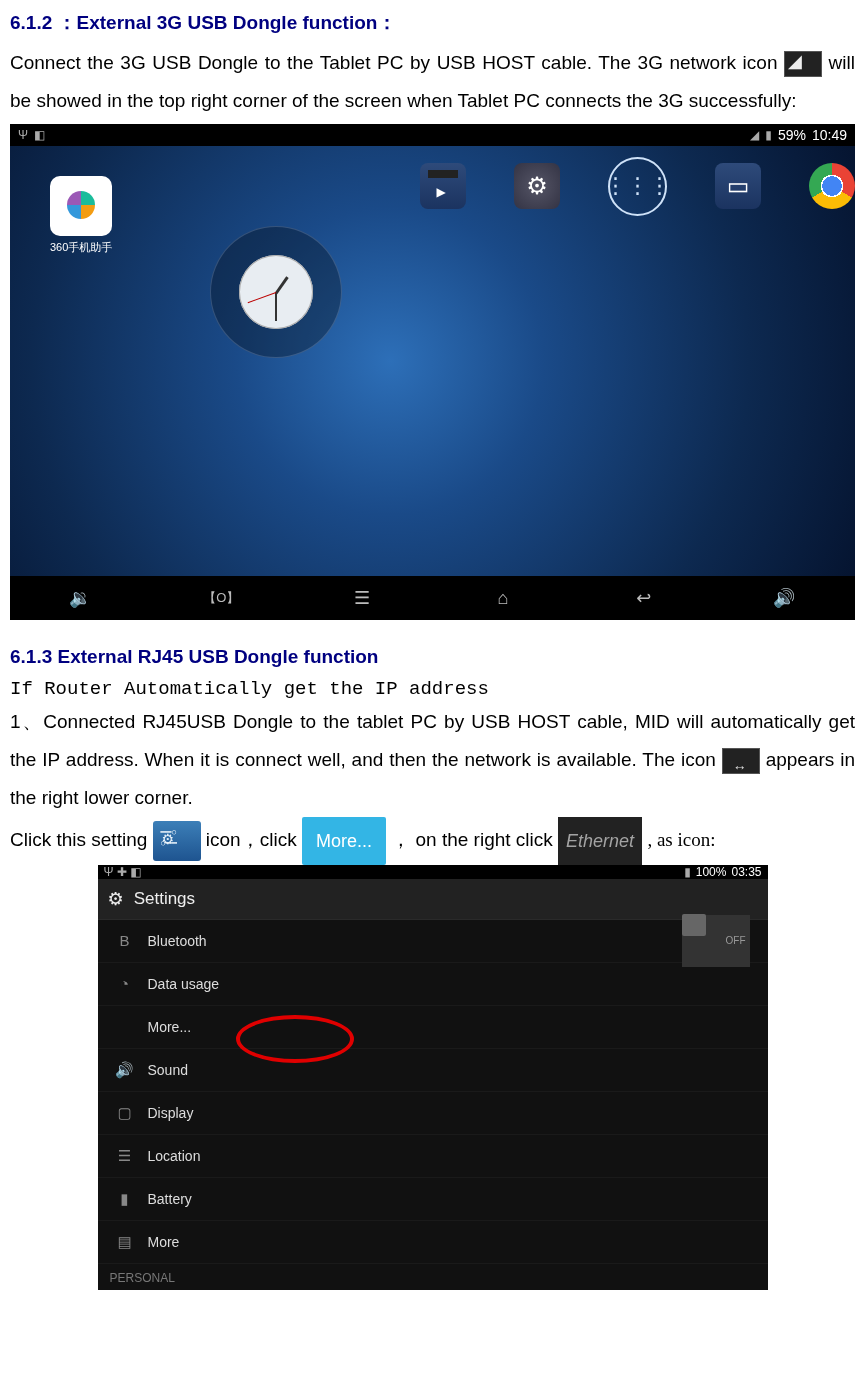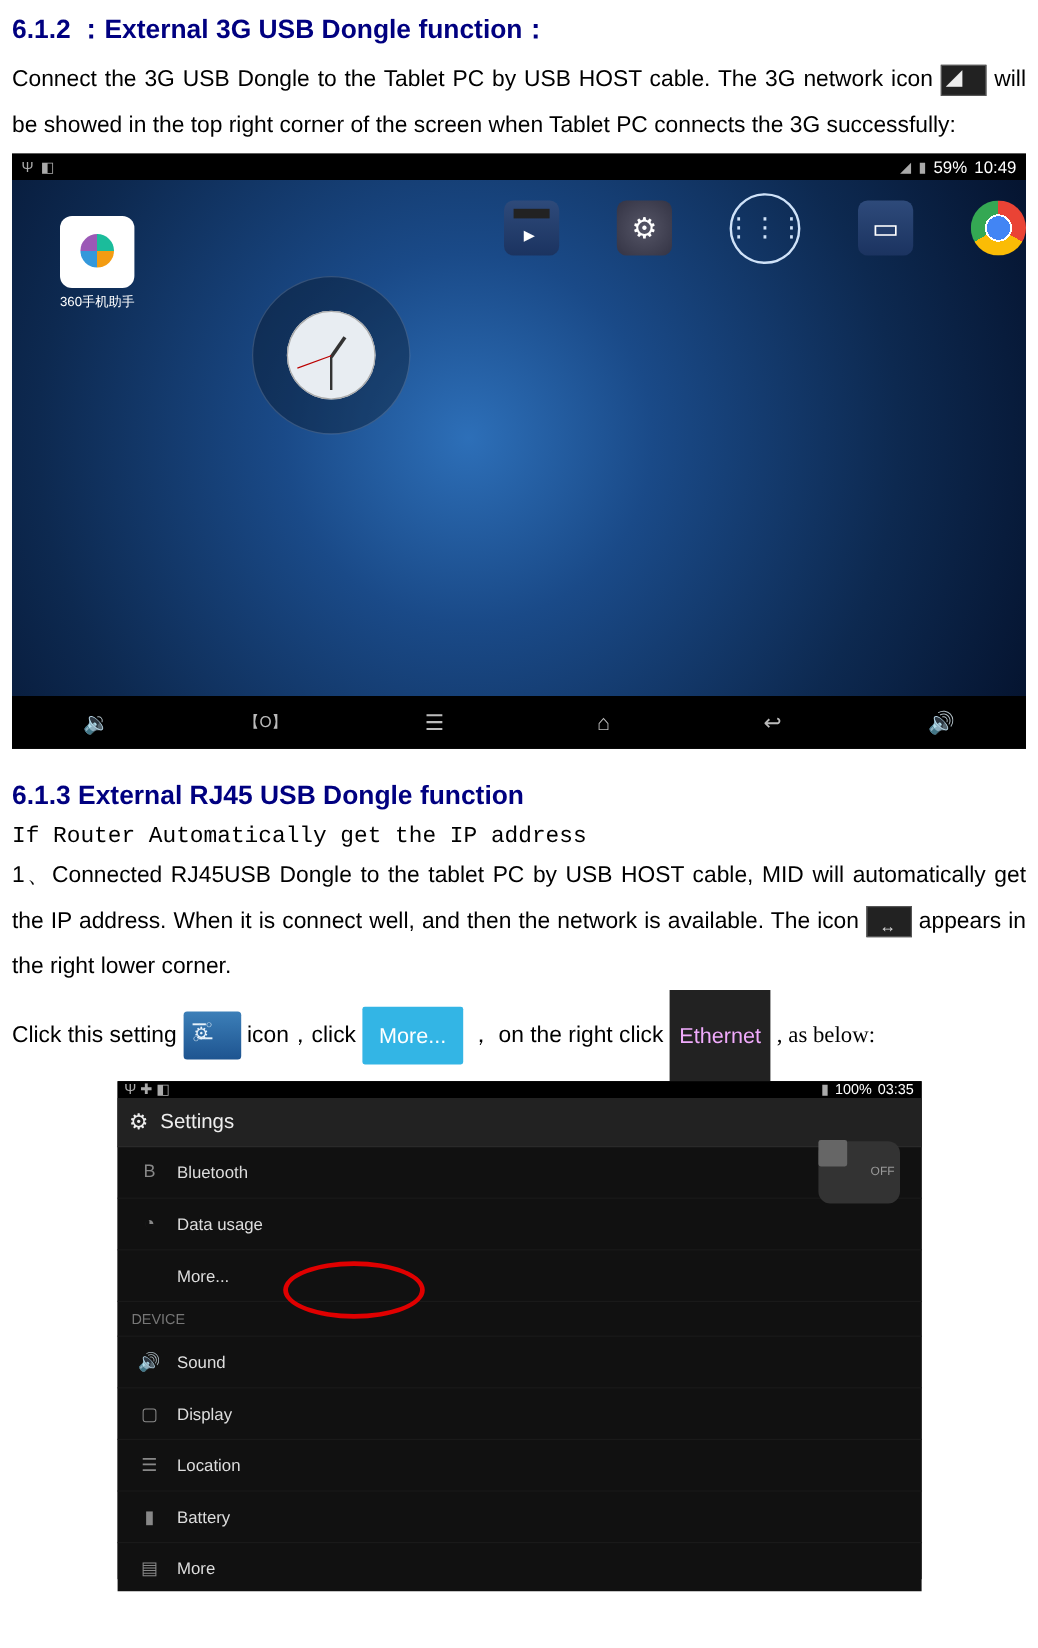--- a/index.html
+++ b/index.html
@@ -4,21 +4,21 @@
   <style>
     body {
       margin: 0;
       padding: 10px;
       font-family: Arial, sans-serif;
       font-size: 19px;
       color: #000;
       width: 845px;
     }
     h3 {
-      font-size: 22px;
+      font-size: 19px;
       font-weight: bold;
       color: #000080;
       margin: 0 0 8px 0;
     }
     p {
       margin: 0;
       line-height: 2.0;
       text-align: justify;
     }
     .icon-3g {
@@ -228,24 +228,25 @@
       background: #33b5e5;
       color: #fff;
       padding: 6px 14px;
       vertical-align: middle;
       font-size: 18px;
       border-radius: 2px;
     }
     .icon-ethernet-btn {
       display: inline-block;
       background: #222;
-      color: #f0abfc;
-      padding: 20px 8px;
+      color: #a3a3a3;
+      padding: 6px 8px;
       vertical-align: middle;
       font-size: 18px;
+      font-style: italic;
     }
     .serif-tail {
       font-family: Georgia, 'Times New Roman', serif;
     }
     .screenshot2 {
       width: 670px;
       height: 415px;
       background: #000;
       margin: 0 auto;
       display: flex;
@@ -308,21 +309,21 @@
       padding: 0 12px;
       color: #777;
       font-size: 12px;
       border-bottom: 1px solid #1a1a1a;
     }
     .toggle-off {
       margin-left: auto;
       width: 60px;
       height: 20px;
       background: #333;
-      border-radius: 10px;
+      border-radius: 0;
       display: flex;
       align-items: center;
       justify-content: flex-end;
       color: #999;
       font-size: 10px;
       padding: 16px 4px;
       position: relative;
     }
     .toggle-off::before {
       content: "";
@@ -420,21 +421,21 @@
   <span> appears in the right lower corner.</span>
 </p>
 
 <p>
   <span>Click this setting </span>
   <span class="icon-settings-small"></span>
   <span> icon，click </span>
   <span class="icon-more-btn">More...</span>
   <span>，  on the right click</span>
   <span class="icon-ethernet-btn">Ethernet</span>
-  <span class="serif-tail">, as below:</span>
+  <span class="serif-tail">, as icon:</span>
 </p>
 
 
 <div class="screenshot2">
   <div class="ss2-status">
     <div>
       <span class="icon-small">Ψ</span>
       <span class="icon-small">✚</span>
       <span class="icon-small">◧</span>
     </div>
@@ -454,21 +455,20 @@
       <span>Bluetooth</span>
       <span class="toggle-off">OFF</span>
     </div>
     <div class="ss2-row">
       <span class="ricon">◔</span>
       <span>Data usage</span>
     </div>
     <div class="ss2-row indent">
       <span>More...</span>
     </div>
-    <div class="ss2-section">DEVICE</div>
     <div class="ss2-row">
       <span class="ricon">🔊</span>
       <span>Sound</span>
     </div>
     <div class="ss2-row">
       <span class="ricon">▢</span>
       <span>Display</span>
     </div>
     <div class="ss2-row">
       <span class="ricon">☰</span>

